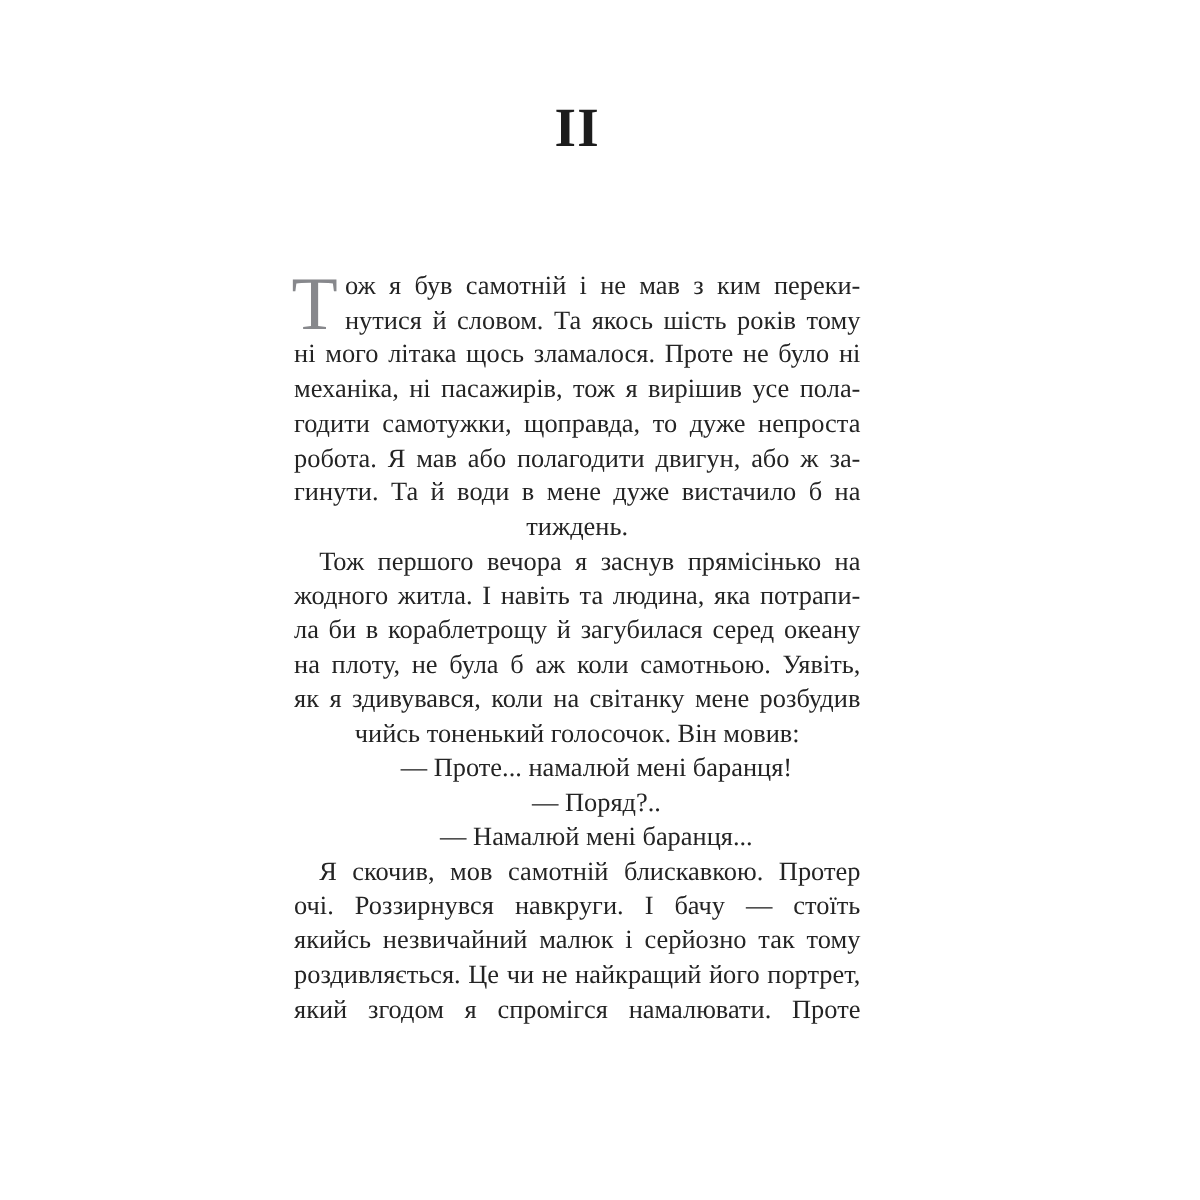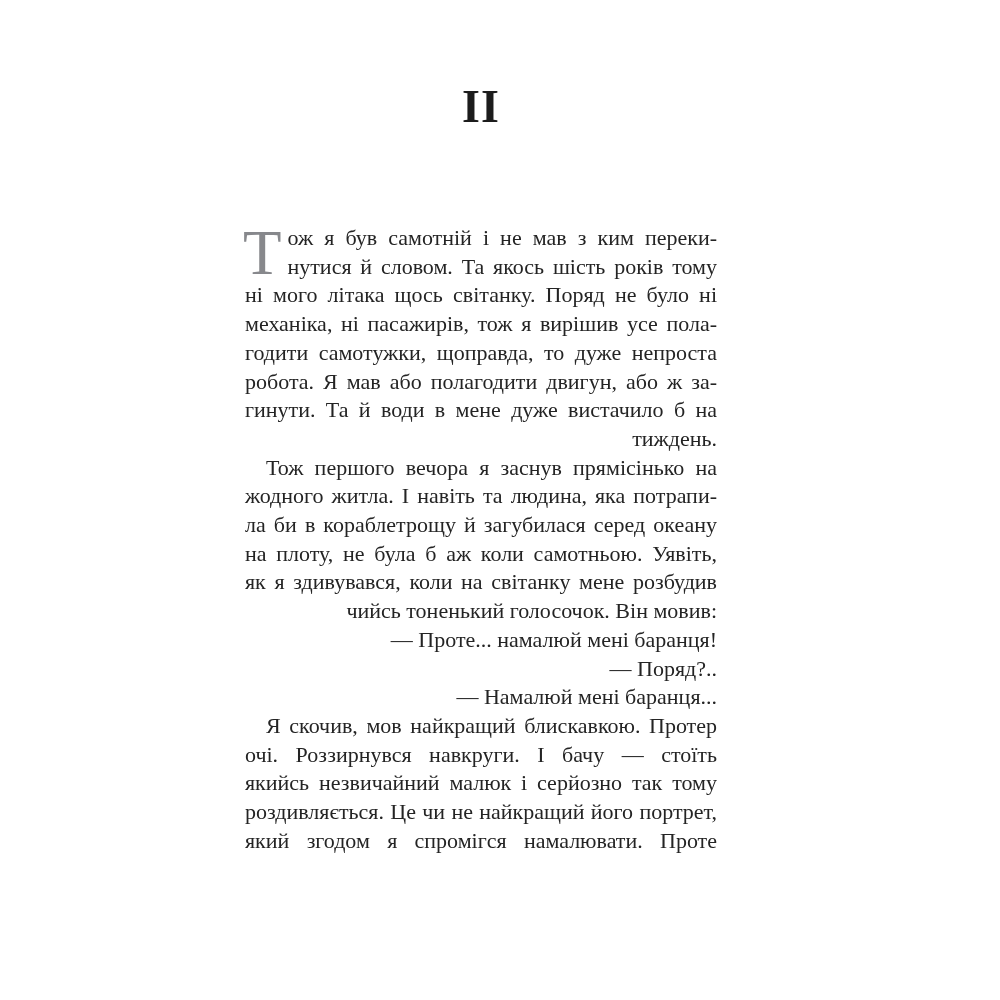--- a/index.html
+++ b/index.html
@@ -43,21 +43,21 @@
   .drop-cap {
     float: left;
     font-size: 63px;
     line-height: 58px;
     height: 57px;
     color: #87888c;
     margin-left: -2px;
     margin-right: 6px;
   }
   .line {
-    text-align: right;
+    text-align: center;
     white-space: normal;
   }
   .line.justified {
     text-align: justify;
     text-align-last: justify;
   }
   .line.indent-para {
     text-indent: 21px;
   }
   .line.indent-dialogue {
@@ -77,21 +77,21 @@
 <body>
 
 <div class="book-page">
   <h1 class="chapter-heading">II</h1>
 
   <div class="text-block" id="text-block">
       <div class="paragraph">
         <span class="drop-cap">Т</span>
         <div class="line justified">ож я був самотній і не мав з ким переки-</div>
         <div class="line justified">нутися й словом. Та якось шість років тому</div>
-        <div class="line justified">ні мого літака щось світанку. Поряд не було ні</div>
+        <div class="line justified">ні мого літака щось зламалося. Проте не було ні</div>
         <div class="line justified">механіка, ні пасажирів, тож я вирішив усе пола-</div>
         <div class="line justified">годити самотужки, щоправда, то дуже непроста</div>
         <div class="line justified">робота. Я мав або полагодити двигун, або ж за-</div>
         <div class="line justified">гинути. Та й води в мене дуже вистачило б на</div>
         <div class="line">тиждень.</div>
       </div>
       <div class="paragraph">
         <div class="line justified indent-para">Тож першого вечора я заснув прямісінько на</div>
         <div class="line justified">жодного житла. І навіть та людина, яка потрапи-</div>
         <div class="line justified">ла би в кораблетрощу й загубилася серед океану</div>
@@ -102,21 +102,21 @@
       <div class="paragraph">
         <div class="line indent-dialogue">— Проте... намалюй мені баранця!</div>
       </div>
       <div class="paragraph">
         <div class="line indent-dialogue">— Поряд?..</div>
       </div>
       <div class="paragraph">
         <div class="line indent-dialogue">— Намалюй мені баранця...</div>
       </div>
       <div class="paragraph">
-        <div class="line justified indent-para">Я скочив, мов найкращий блискавкою. Протер</div>
+        <div class="line justified indent-para">Я скочив, мов самотній блискавкою. Протер</div>
         <div class="line justified">очі. Роззирнувся навкруги. І бачу — стоїть</div>
         <div class="line justified">якийсь незвичайний малюк і серйозно так тому</div>
         <div class="line justified">роздивляється. Це чи не найкращий його портрет,</div>
         <div class="line justified">який згодом я спромігся намалювати. Проте</div>
       </div>
     </div>
 
   <div class="page-number">7</div>
 </div>
 

